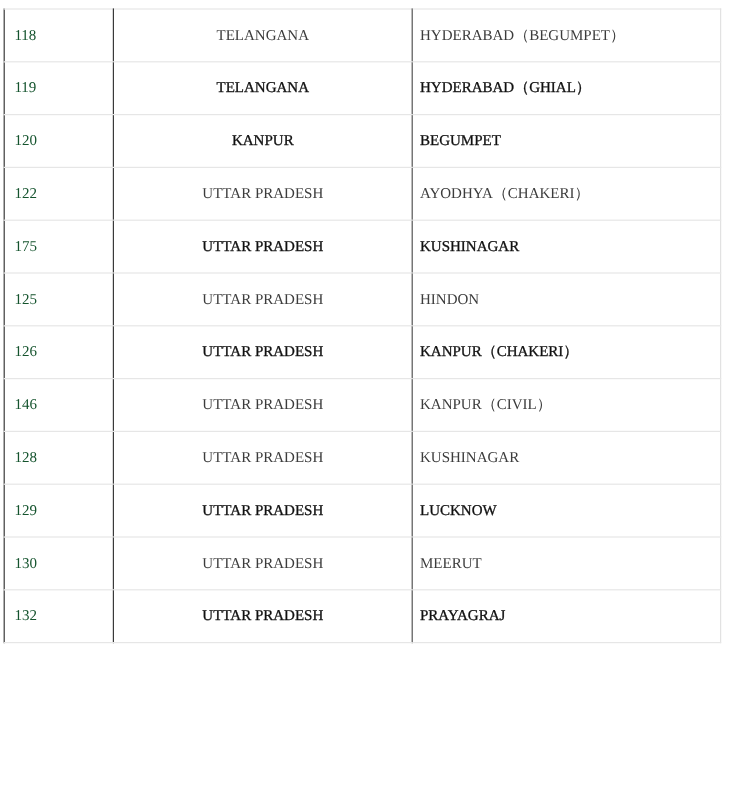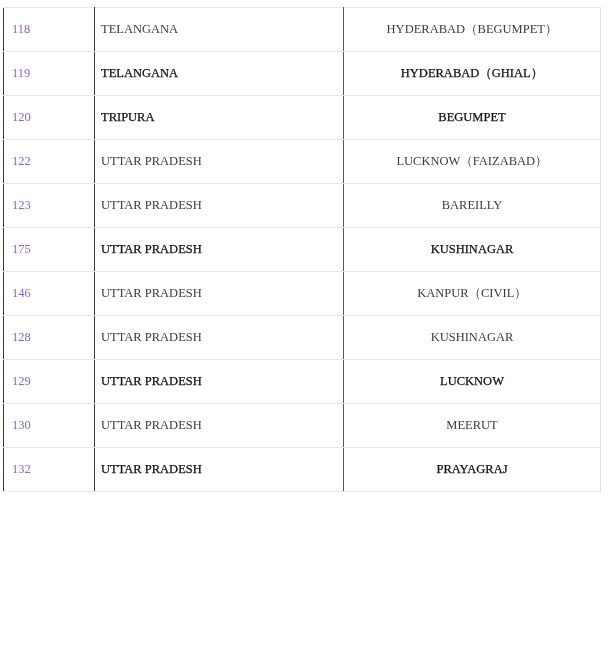--- a/index.html
+++ b/index.html
@@ -22,41 +22,41 @@
     }
     table {
       border-collapse: collapse;
       width: 598px;
       table-layout: fixed;
     }
     td {
       height: 43px;
       padding: 0 6px;
       font-size: 12.5px;
-      color: #8b5cf6;
+      color: #14532d;
       border-top: 1px solid #e6e6e6;
       border-bottom: 1px solid #e6e6e6;
       vertical-align: middle;
       white-space: nowrap;
       overflow: hidden;
     }
     td.col-no {
       width: 76px;
       text-align: left;
       padding-left: 8px;
       border-left: 1.5px solid #3a3a3a;
       border-right: 1.5px solid #3a3a3a;
     }
     td.col-state {
       width: 236px;
-      text-align: left;
+      text-align: center;
       border-right: 1.5px solid #555555;
     }
     td.col-airport {
-      text-align: center;
+      text-align: left;
       border-right: 1px solid #e2e2e2;
     }
     tr.bold td.col-state,
     tr.bold td.col-airport {
       color: #111111;
       font-weight: 500;
       -webkit-text-stroke: 0.25px #111111;
     }
     tr.light td.col-state,
     tr.light td.col-airport {
@@ -75,37 +75,42 @@
           <td class="col-state">TELANGANA</td>
           <td class="col-airport">HYDERABAD（BEGUMPET）</td>
         </tr>
         <tr class="bold">
           <td class="col-no">119</td>
           <td class="col-state">TELANGANA</td>
           <td class="col-airport">HYDERABAD（GHIAL）</td>
         </tr>
         <tr class="bold">
           <td class="col-no">120</td>
-          <td class="col-state">TRIPURA</td>
+          <td class="col-state">KANPUR</td>
           <td class="col-airport">BEGUMPET</td>
         </tr>
         <tr class="light">
           <td class="col-no">122</td>
           <td class="col-state">UTTAR PRADESH</td>
-          <td class="col-airport">LUCKNOW（FAIZABAD）</td>
-        </tr>
-        <tr class="light">
-          <td class="col-no">123</td>
-          <td class="col-state">UTTAR PRADESH</td>
-          <td class="col-airport">BAREILLY</td>
+          <td class="col-airport">AYODHYA（CHAKERI）</td>
         </tr>
         <tr class="bold">
           <td class="col-no">175</td>
           <td class="col-state">UTTAR PRADESH</td>
           <td class="col-airport">KUSHINAGAR</td>
+        </tr>
+        <tr class="light">
+          <td class="col-no">125</td>
+          <td class="col-state">UTTAR PRADESH</td>
+          <td class="col-airport">HINDON</td>
+        </tr>
+        <tr class="bold">
+          <td class="col-no">126</td>
+          <td class="col-state">UTTAR PRADESH</td>
+          <td class="col-airport">KANPUR（CHAKERI）</td>
         </tr>
         <tr class="light">
           <td class="col-no">146</td>
           <td class="col-state">UTTAR PRADESH</td>
           <td class="col-airport">KANPUR（CIVIL）</td>
         </tr>
         <tr class="light">
           <td class="col-no">128</td>
           <td class="col-state">UTTAR PRADESH</td>
           <td class="col-airport">KUSHINAGAR</td>

